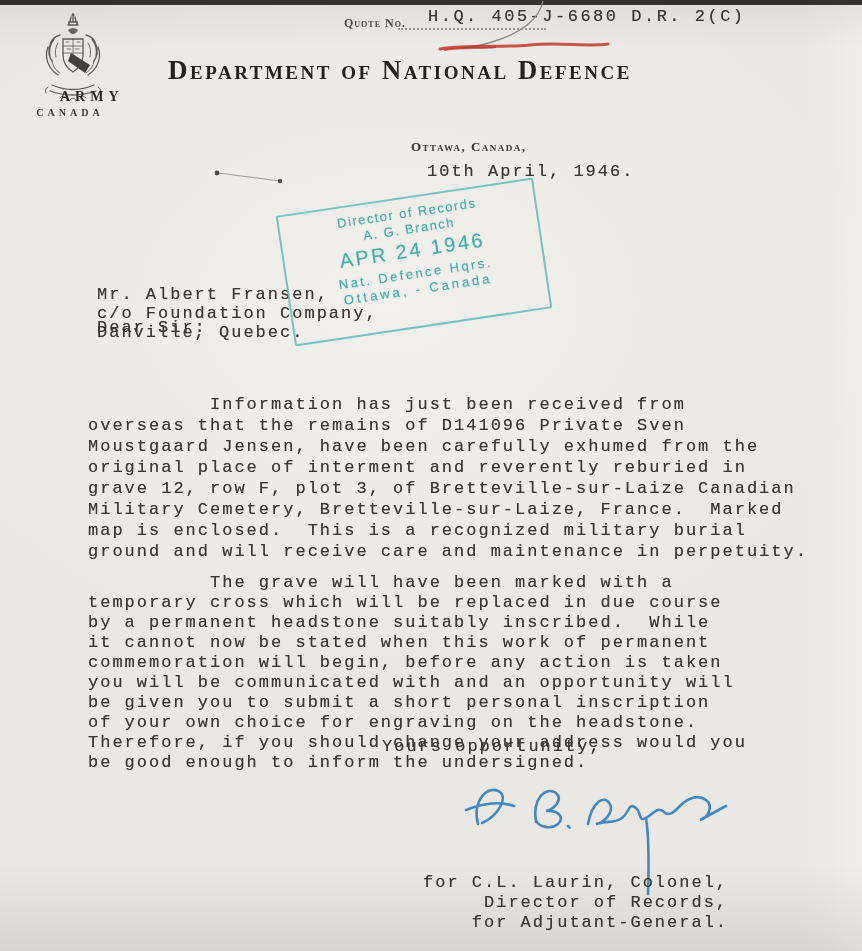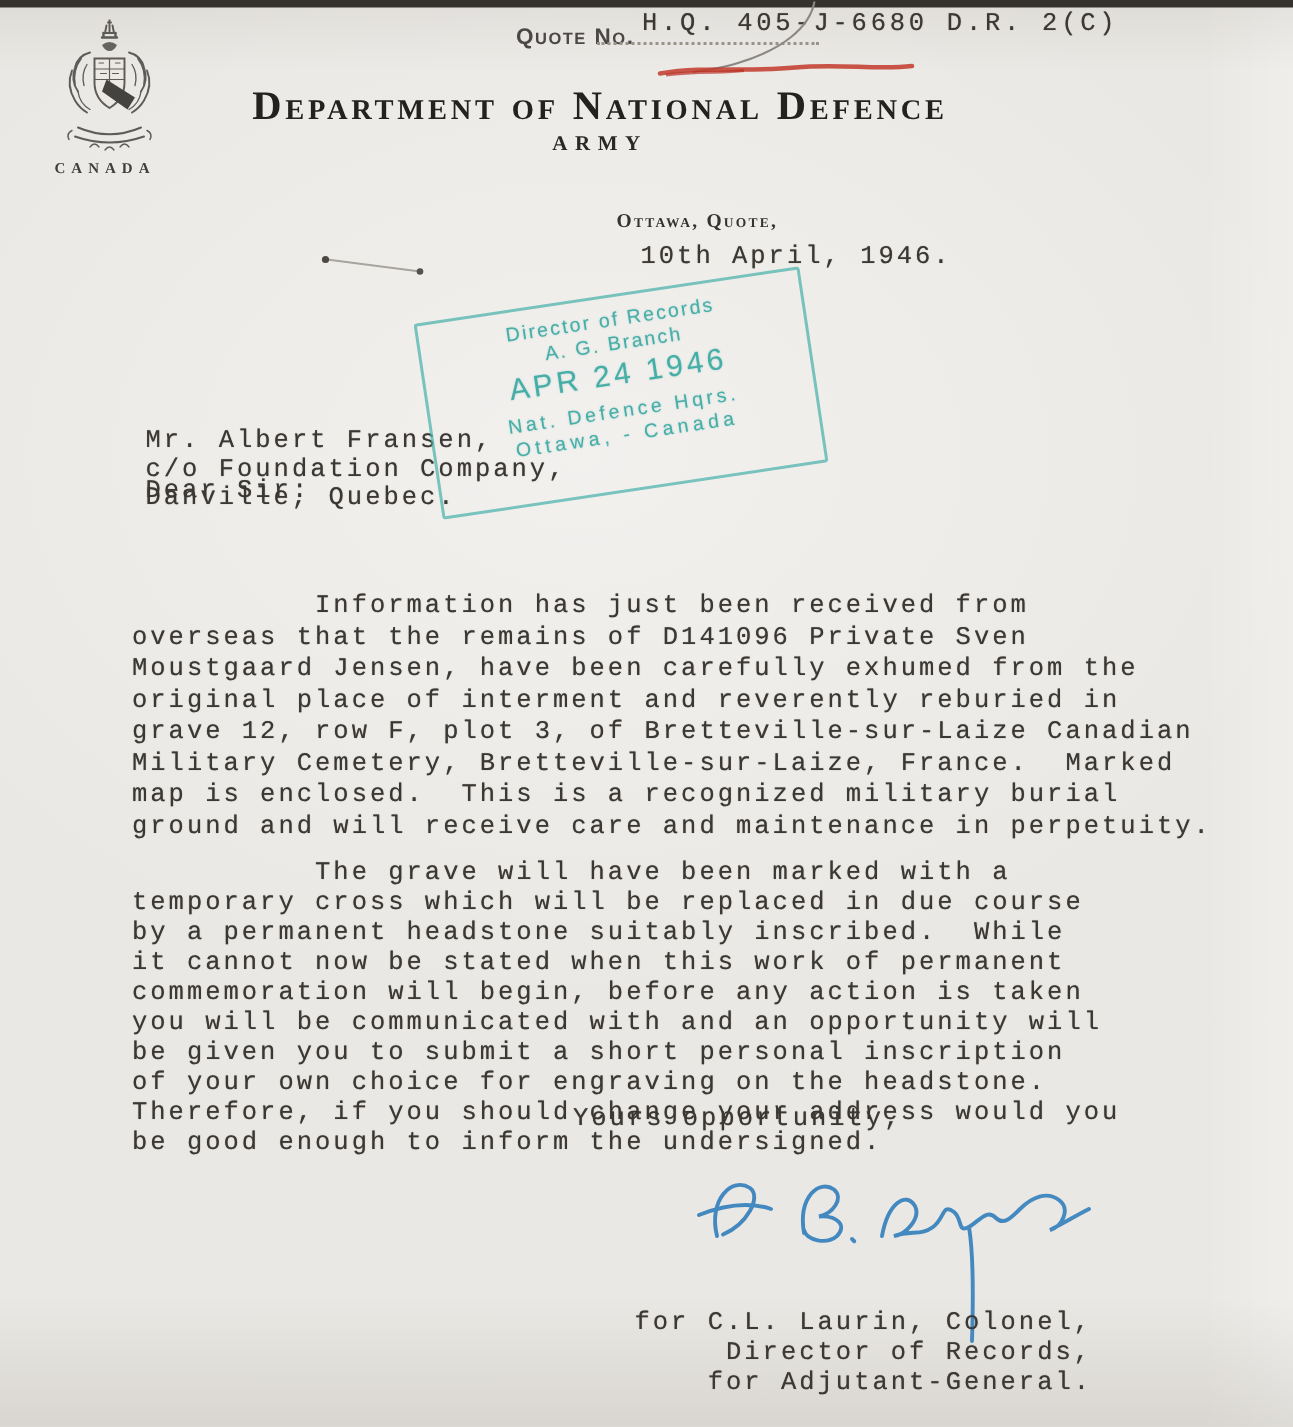--- a/index.html
+++ b/index.html
@@ -22,31 +22,31 @@
     font-family:"Liberation Mono","DejaVu Sans Mono",monospace;
     font-size:17px;letter-spacing:2px;color:#3b3834;
     text-shadow:0 0 .6px rgba(40,36,32,.55);
   }
   .body-par{line-height:21px;}
   .body-par2{line-height:20px;}
   .addr{line-height:19px;}
   .close-block{line-height:20px;}
   
   .quote-label{
-    font-family:Liberation Sans, sans-serif;font-variant:small-caps;
-    font-weight:700;font-size:15px;letter-spacing:1px;color:#4a4744;text-align:right;
+    font-family:Liberation Serif, serif;font-variant:small-caps;
+    font-weight:700;font-size:12px;letter-spacing:1px;color:#4a4744;text-align:right;
   }
   .dotted-leader{border-bottom:2px dotted #97928a;}
   .dept-title{
     width:680px;text-align:center;
     font-family:"Liberation Serif","DejaVu Serif",serif;font-variant:small-caps;
     font-weight:700;font-size:27px;letter-spacing:2.5px;color:#232220;
   }
   .army-title{
-    width:680px;text-align:center;
+    width:680px;text-align:left;
     font-family:"Liberation Serif","DejaVu Serif",serif;
     font-weight:700;font-size:14px;letter-spacing:5px;color:#2a2927;
   }
   .place-line{
     font-family:"Liberation Serif","DejaVu Serif",serif;font-variant:small-caps;
     font-weight:700;font-size:13px;letter-spacing:1.5px;color:#35332f;
   }
   .crest-caption{
     width:86px;text-align:center;
     font-family:"Liberation Serif","DejaVu Serif",serif;
@@ -110,21 +110,21 @@
 
   <svg class="abs" style="left:430px;top:0px;" width="200" height="60" viewBox="0 0 200 60">
     <path d="M113,1 C110,18 92,33 62,42 C50,46 38,47 32,48" fill="none" stroke="#8b8884" stroke-width="1.4"></path>
     <path d="M10,49 C40,44 70,48 100,45 C130,42 155,47 178,44" fill="none" stroke="#c23a2c" stroke-width="3" stroke-linecap="round" opacity="0.85"></path>
     <path d="M14,50 C34,47 52,49 66,47" fill="none" stroke="#b92f22" stroke-width="2" opacity="0.7"></path>
   </svg>
 
   <div class="abs dept-title" style="left:60px;top:55px;">Department of National Defence</div>
   <div class="abs army-title" style="left:60px;top:89px;">ARMY</div>
 
-  <div class="abs place-line" style="left:411px;top:139px;">Ottawa, Quote,</div>
+  <div class="abs place-line" style="left:411px;top:139px;">Ottawa, Canada,</div>
   <div class="abs type" style="left:427px;top:162px;">10th April, 1946.</div>
 
   <svg class="abs" style="left:210px;top:166px;" width="80" height="22" viewBox="0 0 80 22">
     <path d="M8,7 L70,15" stroke="#a8a49e" stroke-width="1.2" fill="none"></path>
     <circle cx="7" cy="7" r="2.4" fill="#4a4744"></circle>
     <circle cx="70" cy="15" r="2.2" fill="#55514c"></circle>
   </svg>
 
   <div class="abs type pre addr" style="left:97px;top:243px;">Mr. Albert Fransen,
 c/o Foundation Company,

